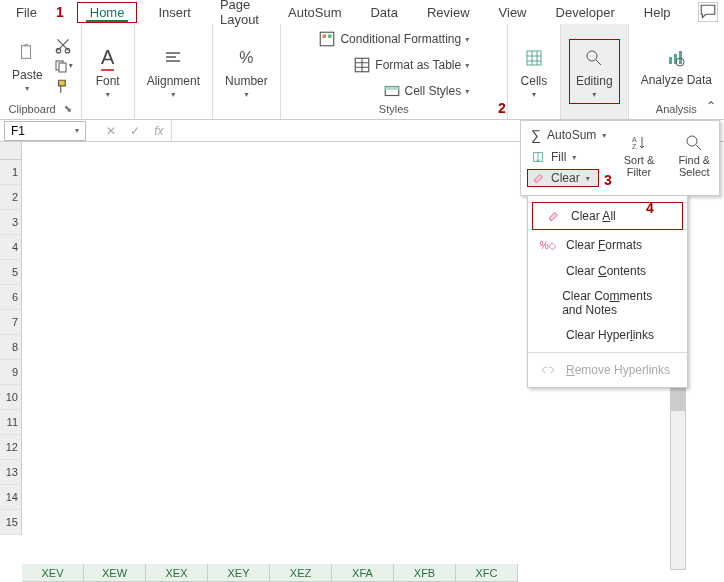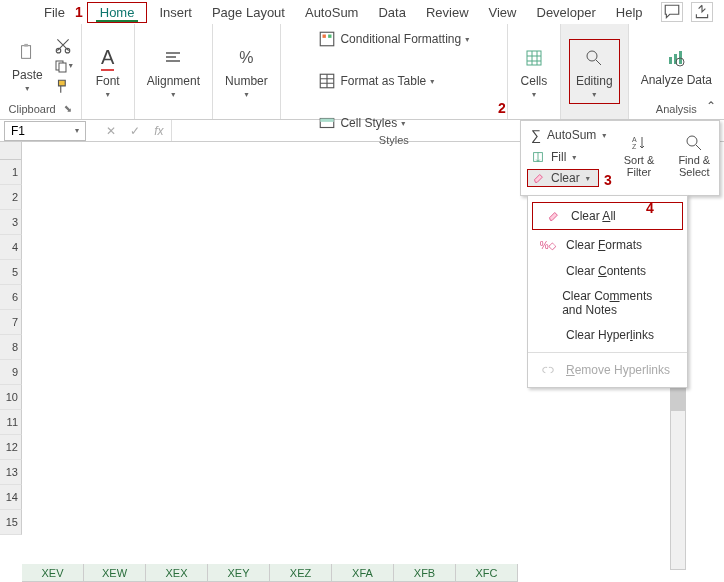--- a/index.html
+++ b/index.html
@@ -1,19 +1,19 @@
 <!DOCTYPE html>
 <html><head>
   <meta charset="utf-8">
   <style>
     * { box-sizing: border-box; margin: 0; padding: 0; font-family: "Segoe UI", Arial, sans-serif; }
     body { width: 724px; height: 582px; background: #fff; overflow: hidden; font-size: 12px; position: relative; }
     
     
-    .tabs { display: flex; align-items: center; height: 24px; padding-left: 6px; gap: 0; margin-left: 28px; }
+    .tabs { display: flex; align-items: center; height: 24px; padding-left: 6px; gap: 9px; }
     .tab { padding: 3px 10px; color: #444; cursor: pointer; font-size: 13px; }
     .tab.active { border-bottom: 2px solid #1a7e3d; color: #0f766e; }
     .tab-boxed { border: 1.5px solid #b00000; padding: 2px 8px; margin: 0 2px; }
     .tab-icon-box { width: 22px; height: 20px; border: 1px solid #ccc; margin-left: 8px; display: flex; align-items: center; justify-content: center; }
     
     
     .ribbon { display: flex; height: 96px; border-bottom: 1px solid #ccc; position: relative; }
     .rgroup { display: flex; flex-direction: column; align-items: center; border-right: 1px solid #ddd; padding: 4px 8px 2px; }
     .rgroup-body { flex: 1; display: flex; align-items: center; gap: 6px; }
     .rgroup-label { font-size: 11px; color: #555; padding-bottom: 2px; }
@@ -180,21 +180,21 @@
             <span style="font-size:16px;color:#555">%</span>
           </div>
         <span class="lbl">Number</span>
         <span class="dd">▾</span>
       </div>
     </div>
     <div class="rgroup-label"></div>
   </div>
 
   <div class="rgroup" style="flex:1">
-    <div class="rgroup-body" style="flex-direction:column;align-items:flex-start;gap:20px;">
+    <div class="rgroup-body" style="flex-direction:column;align-items:flex-end;gap:4px;">
       <div class="row-item">
         <svg class="ico" viewBox="0 0 16 16">
             <rect x="2" y="2" width="12" height="12" fill="none" stroke="#555"></rect>
             <rect x="4" y="4" width="3" height="3" fill="#e74"></rect>
             <rect x="9" y="4" width="3" height="3" fill="#5b7"></rect>
           </svg>
         <span>Conditional Formatting</span>
           <span class="dd">▾</span>
       </div>
       <div class="row-item">

